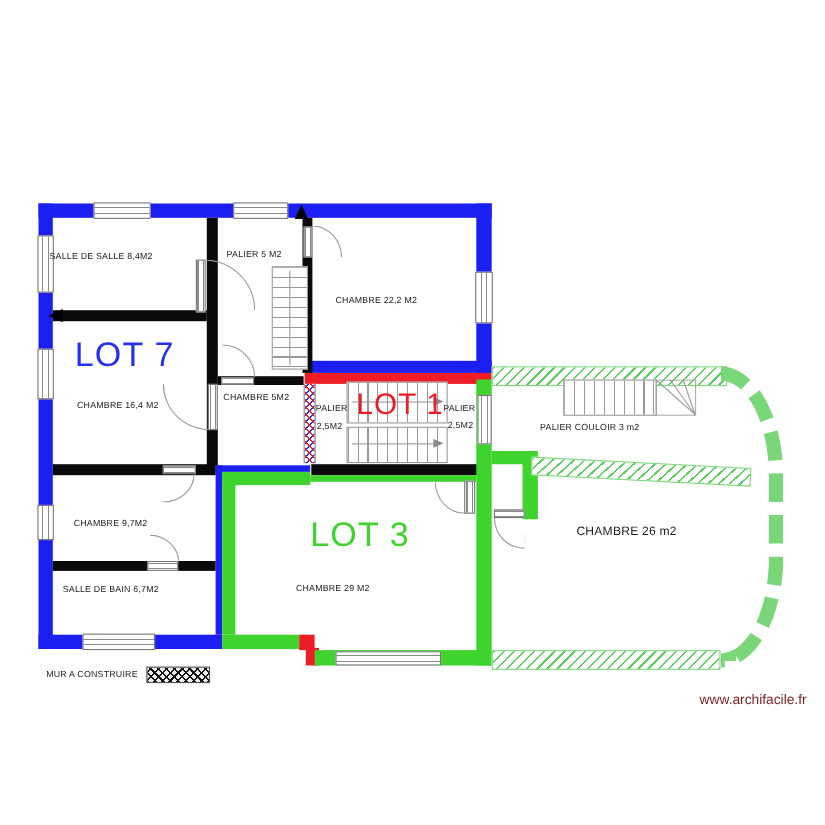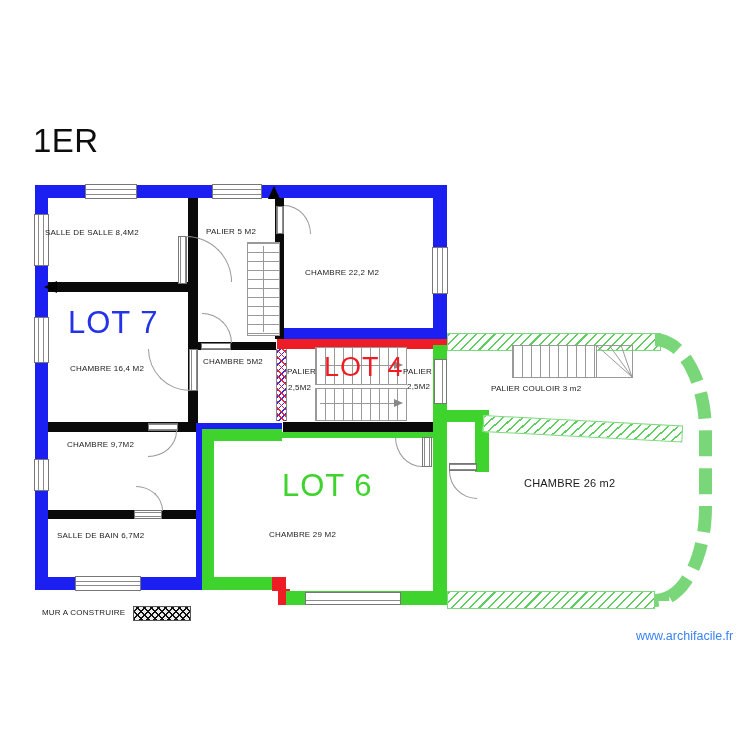--- a/index.html
+++ b/index.html
@@ -34,28 +34,27 @@
          border-top-right-radius:60px 105px;border-bottom-right-radius:60px 105px;background:transparent;box-sizing:border-box}
   .lbl{position:absolute;font-size:8px;color:#1b1b1b;white-space:nowrap;letter-spacing:.2px}
   .lot{position:absolute;font-size:31px;letter-spacing:1px;white-space:nowrap}
   .c-blue{color:#2433ea}.c-green{color:#3ed32d}.c-red{color:#ee1c25}
   .line{background:#999}
   .tri{width:0;height:0}
   .tri-up{border-left:6px solid transparent;border-right:6px solid transparent;border-bottom:13px solid #000}
   .tri-left{border-top:6px solid transparent;border-bottom:6px solid transparent;border-right:13px solid #000}
   .tri-right-sm{border-top:4px solid transparent;border-bottom:4px solid transparent;border-left:9px solid #888}
   .title{position:absolute;font-size:33px;color:#0d0d0d;letter-spacing:.5px}
-  .mark{position:absolute;font-size:12.5px;color:#3b82f6}
+  .mark{position:absolute;font-size:12.5px;color:#7f1d1d}
 </style>
 </head>
 <body>
 
 <div class="plan">
 
-  <div class="title" style="left:33px;top:122px">1ER</div>
 
   <div class="abs blue" style="left:35px;top:185px;width:412px;height:13px"></div>
   <div class="abs blue" style="left:35px;top:185px;width:13px;height:405px"></div>
   <div class="abs blue" style="left:35px;top:577px;width:167px;height:13px"></div>
   <div class="abs blue" style="left:433px;top:185px;width:14px;height:155px"></div>
   <div class="abs blue" style="left:283px;top:328px;width:164px;height:11px"></div>
 
   <div class="abs red" style="left:277px;top:339px;width:170px;height:10px"></div>
   <div class="abs xrb" style="left:276px;top:349px;width:9px;height:72px"></div>
   <div class="abs black" style="left:283px;top:422px;width:154px;height:10px"></div>
@@ -142,26 +141,26 @@
   <div class="abs arc arc-bl" style="left:449px;top:471px;width:28px;height:28px"></div>
 
   <div class="lbl" style="left:45px;top:228px">SALLE DE SALLE 8,4M2</div>
   <div class="lbl" style="left:206px;top:227px">PALIER 5 M2</div>
   <div class="lbl" style="left:305px;top:268px">CHAMBRE 22,2 M2</div>
   <div class="lot c-blue" style="left:68px;top:305px">LOT 7</div>
   <div class="lbl" style="left:70px;top:364px">CHAMBRE 16,4 M2</div>
   <div class="lbl" style="left:203px;top:357px">CHAMBRE 5M2</div>
   <div class="lbl" style="left:287px;top:367px">PALIER</div>
   <div class="lbl" style="left:288px;top:383px">2,5M2</div>
-  <div class="lot c-red" style="left:324px;top:352px;font-size:27px">LOT 4</div>
+  <div class="lot c-red" style="left:324px;top:352px;font-size:27px">LOT 1</div>
   <div class="lbl" style="left:403px;top:367px">PALIER</div>
   <div class="lbl" style="left:407px;top:382px">2,5M2</div>
   <div class="lbl" style="left:491px;top:384px">PALIER COULOIR 3 m2</div>
-  <div class="lbl" style="left:67px;top:440px">CHAMBRE 9,7M2</div>
-  <div class="lot c-green" style="left:282px;top:468px">LOT 6</div>
+  <div class="lbl" style="left:67px;top:471px">CHAMBRE 9,7M2</div>
+  <div class="lot c-green" style="left:282px;top:468px">LOT 3</div>
   <div class="lbl" style="left:524px;top:477px;font-size:11px">CHAMBRE 26 m2</div>
   <div class="lbl" style="left:269px;top:530px">CHAMBRE 29 M2</div>
   <div class="lbl" style="left:57px;top:531px">SALLE DE BAIN 6,7M2</div>
 
   <div class="lbl" style="left:42px;top:608px">MUR A CONSTRUIRE</div>
   <div class="abs xbk" style="left:133px;top:606px;width:56px;height:13px"></div>
 
   <div class="mark" style="left:636px;top:629px">www.archifacile.fr</div>
 
 </div>

